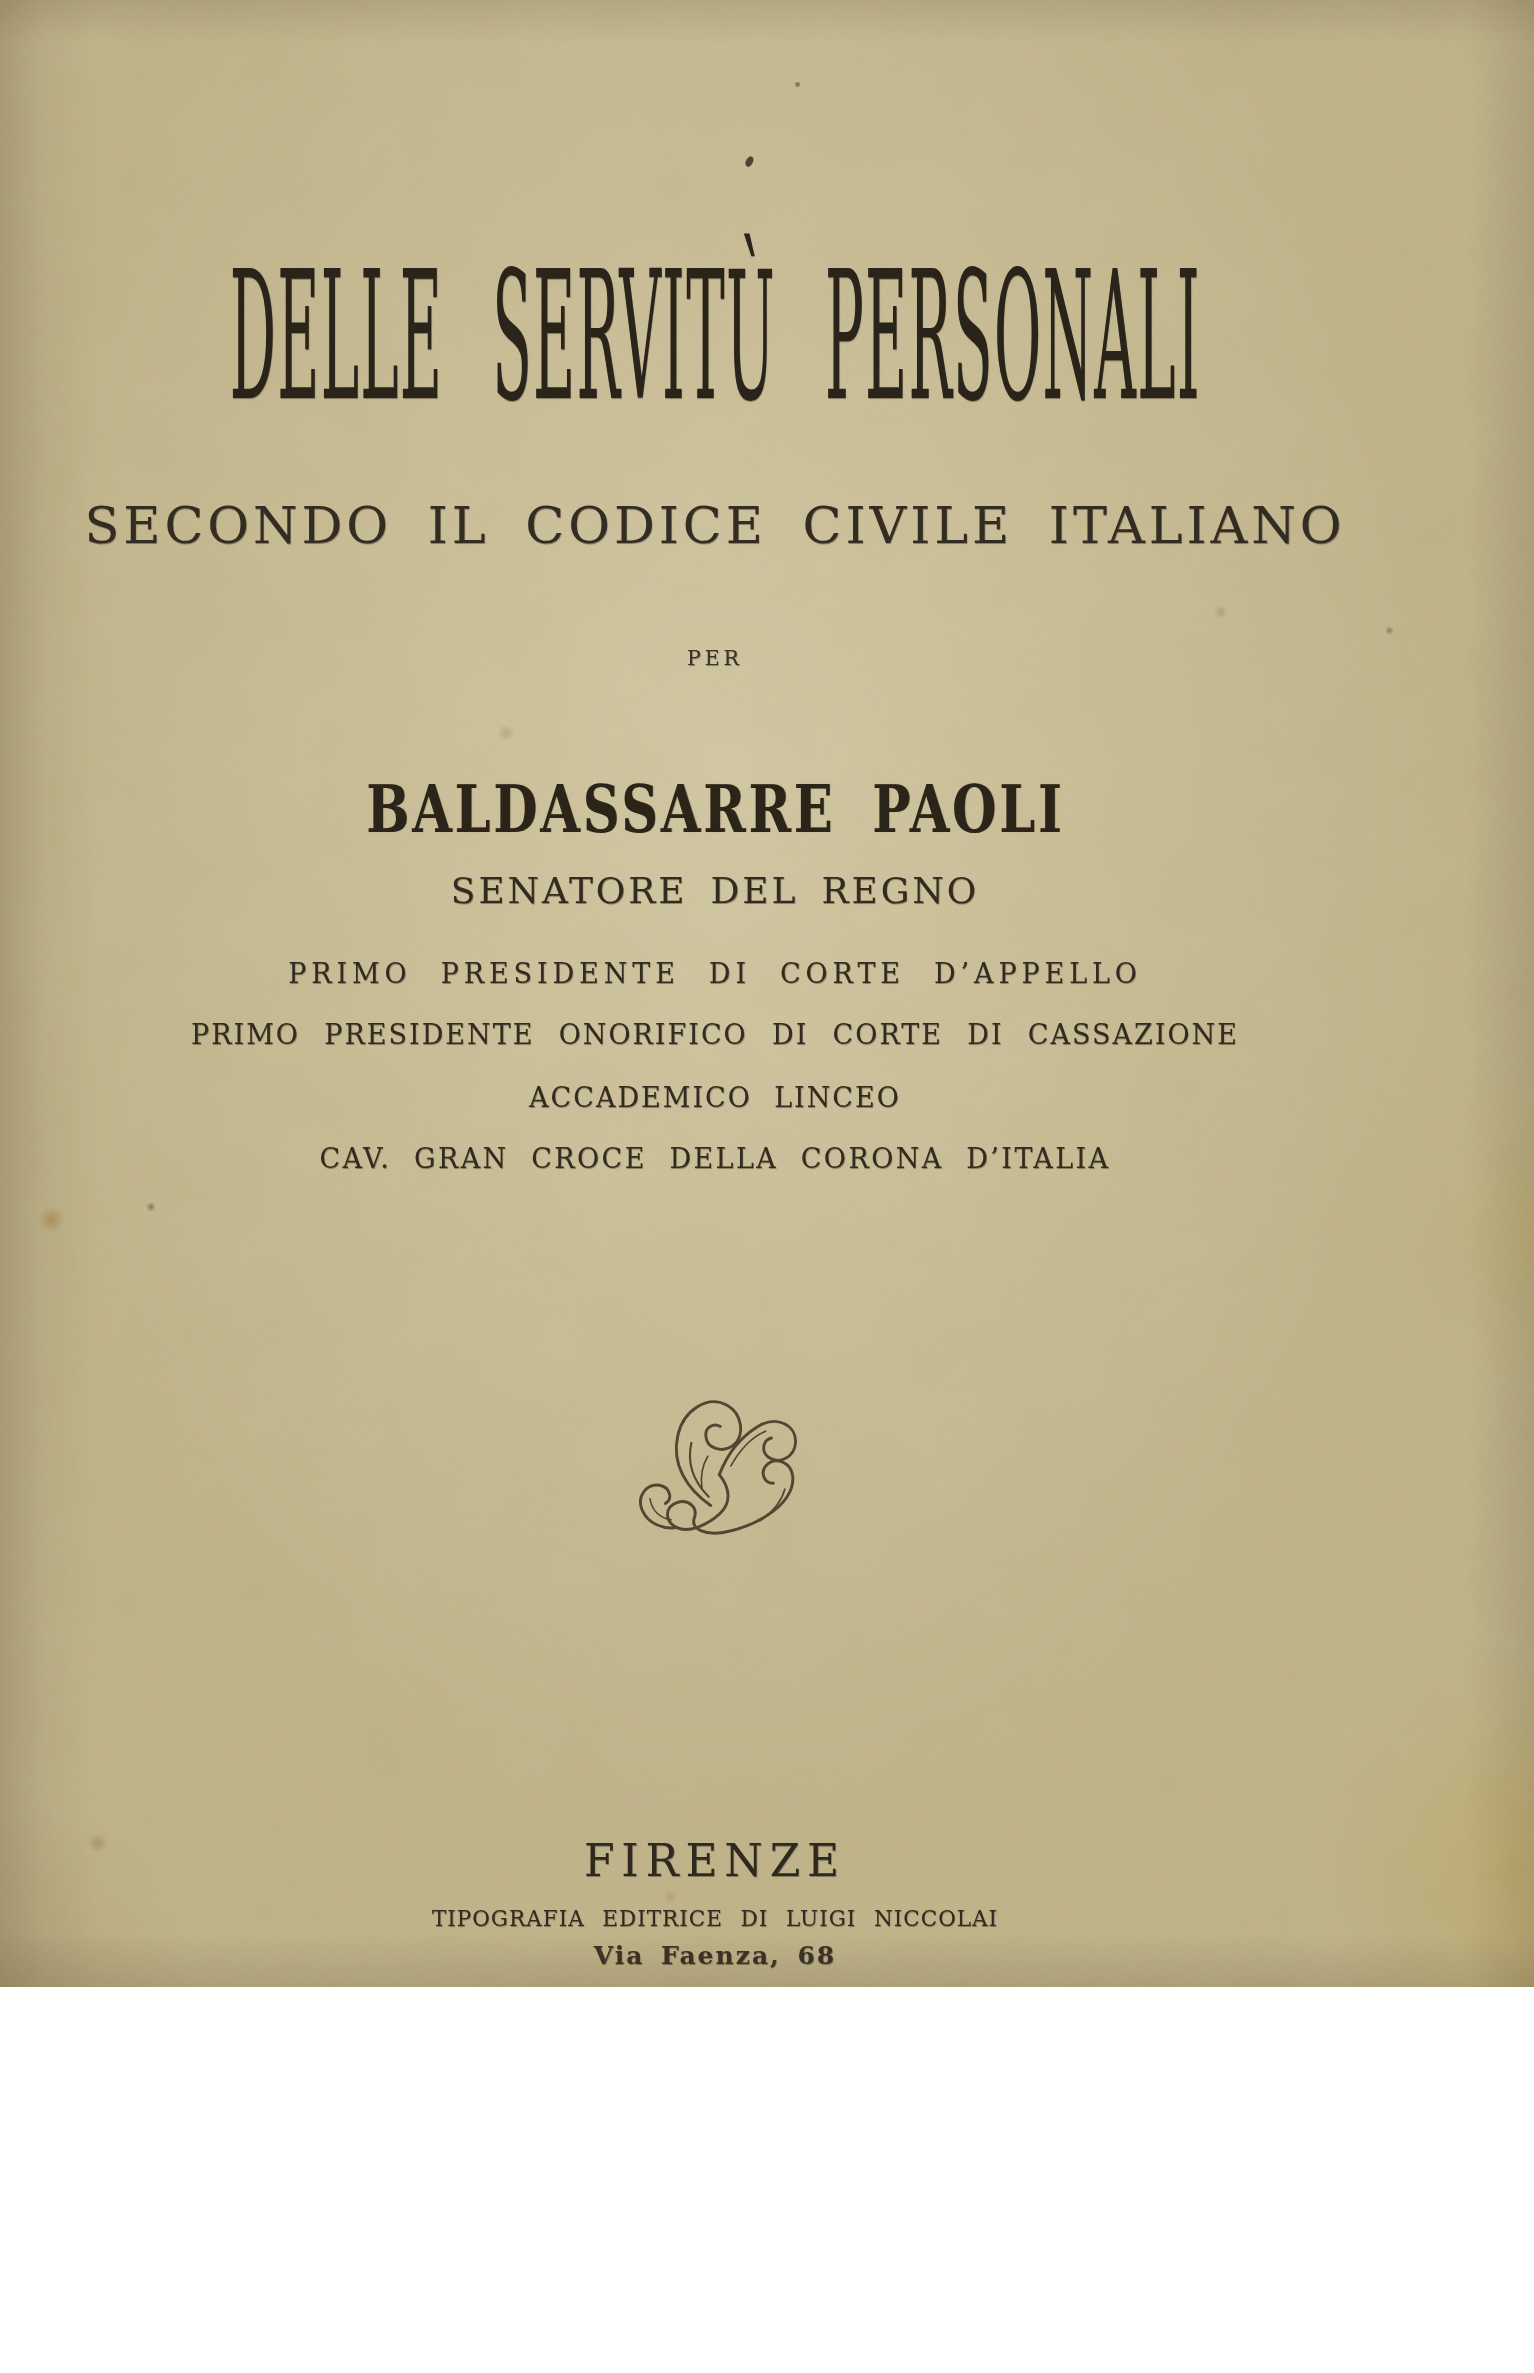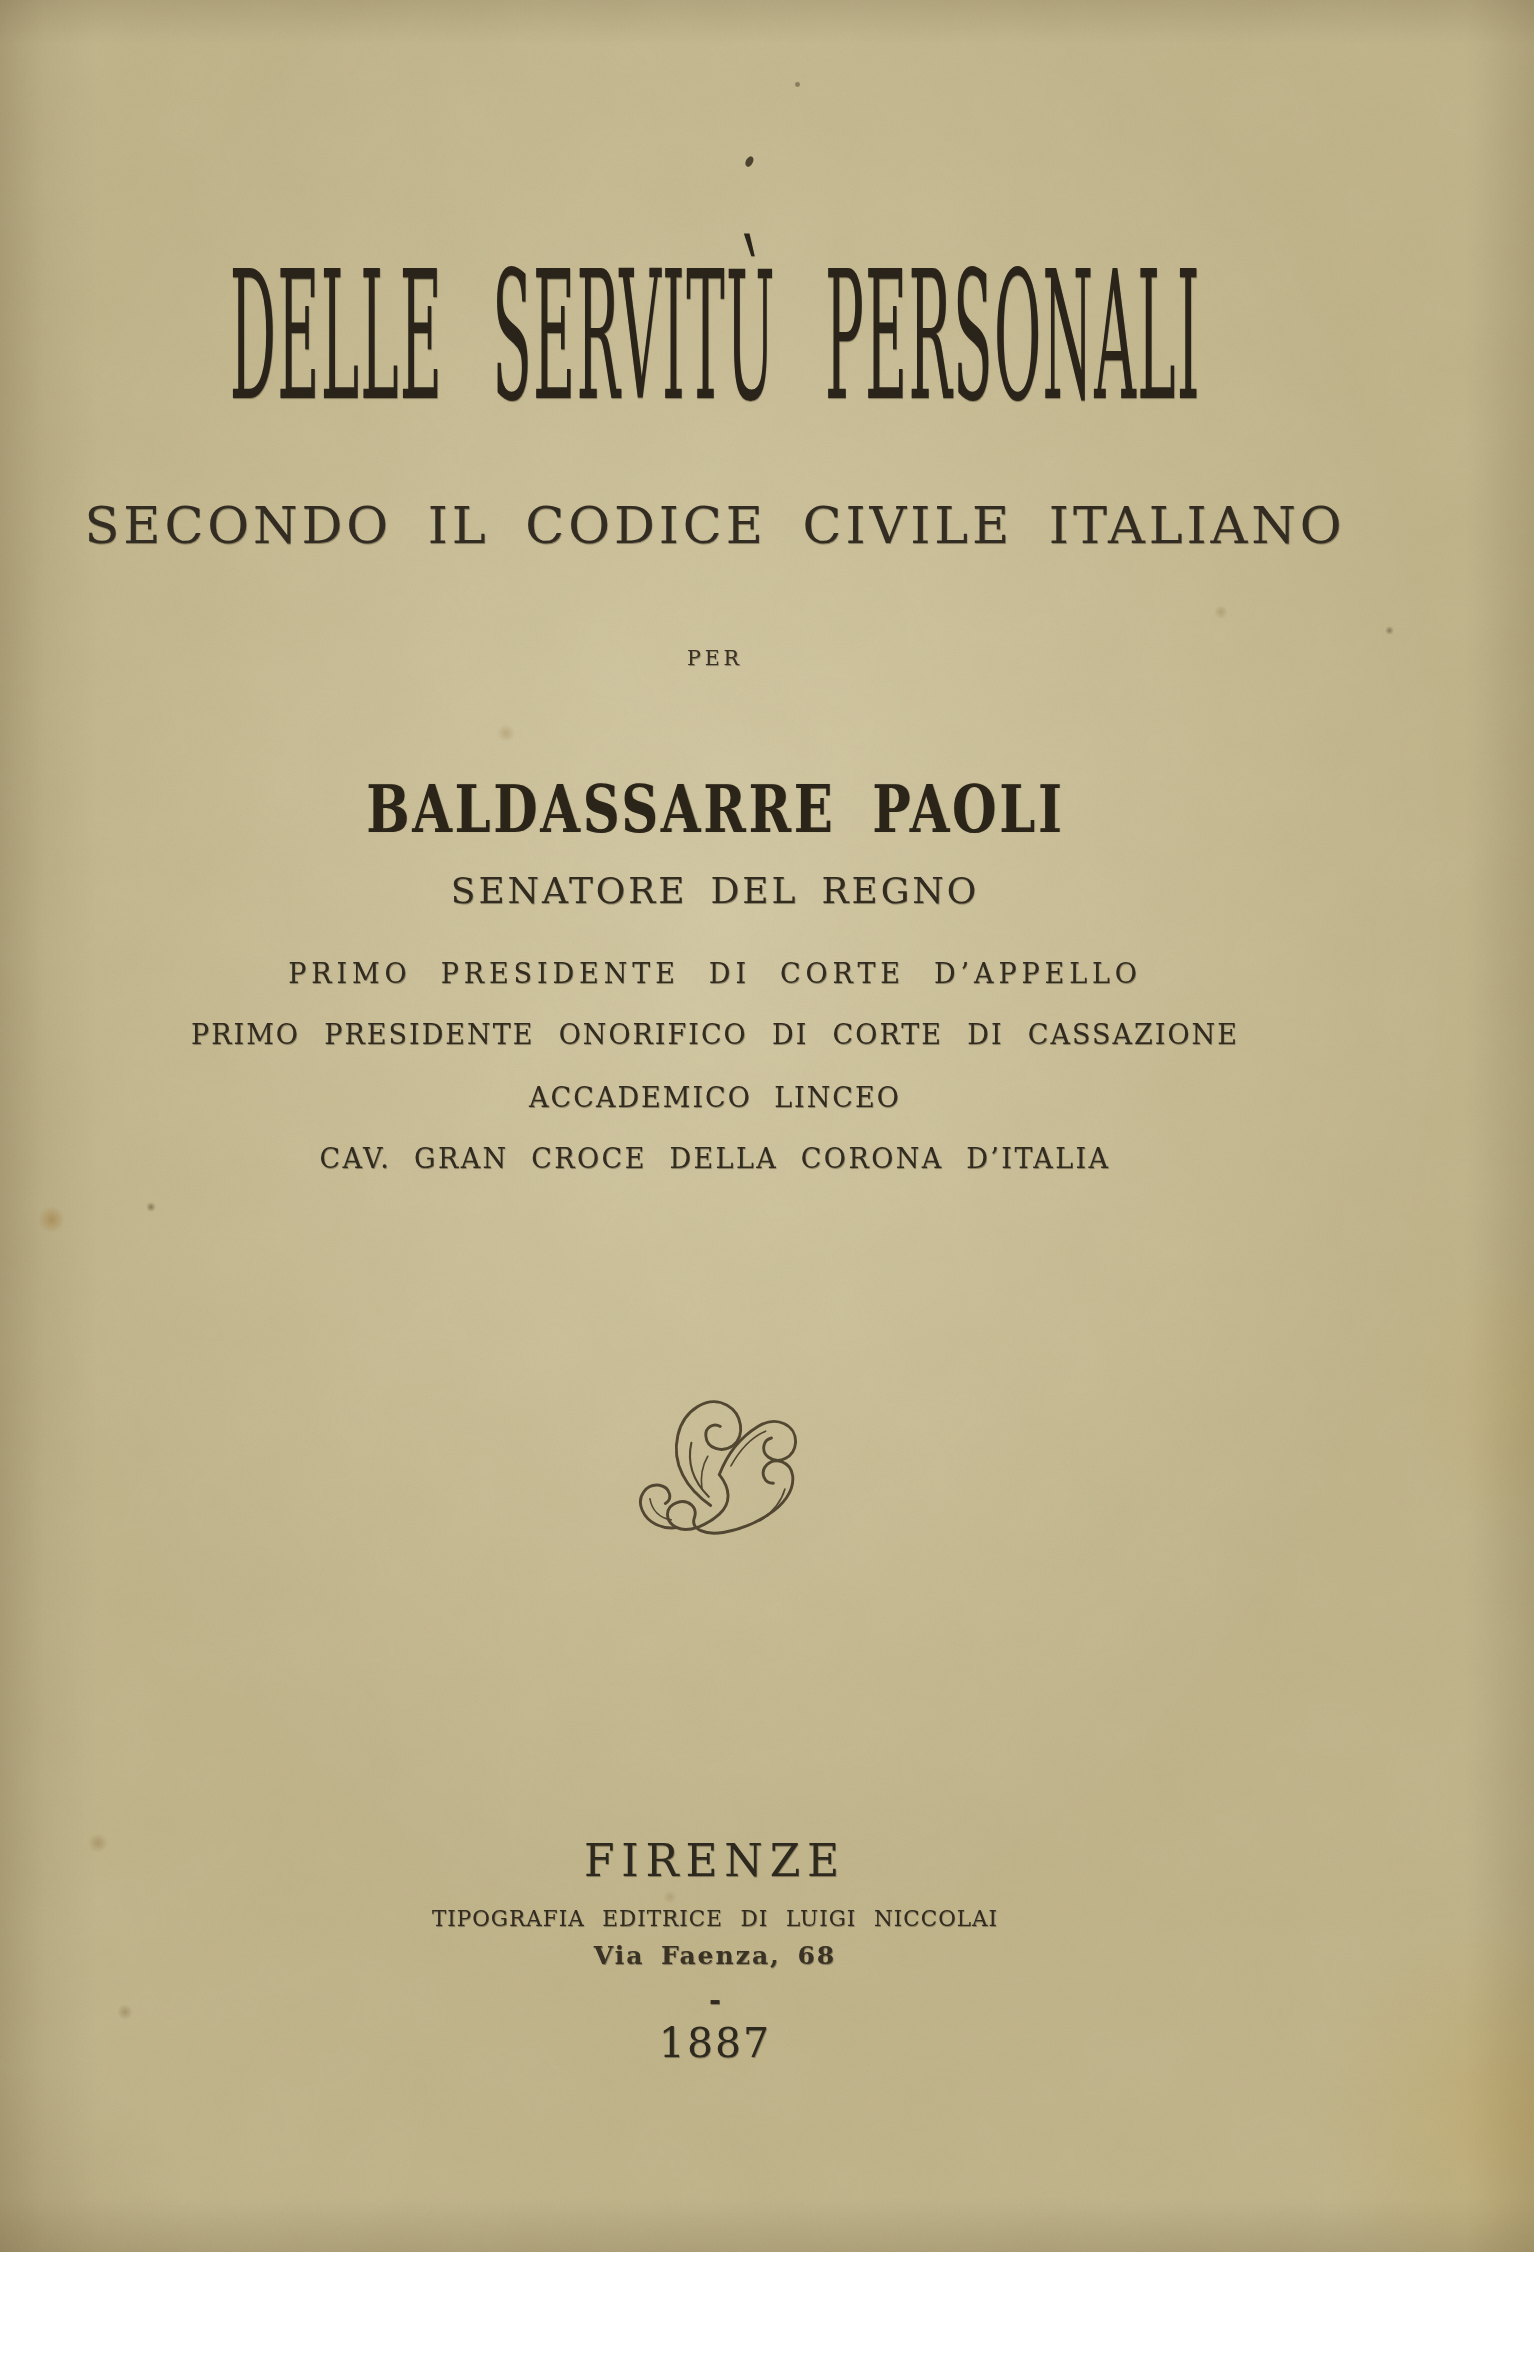--- a/index.html
+++ b/index.html
@@ -1,21 +1,21 @@
 <!DOCTYPE html>
 <html><head>
 <meta charset="utf-8">
 <style>
   html,body{margin:0;padding:0;}
   body{
     width:1534px;height:2374px;overflow:hidden;
     font-family:"DejaVu Serif","Liberation Serif",serif;
   }
   #scan-page{
-    position:relative;width:1534px;height:2252px;overflow:hidden;
+    position:relative;width:1534px;height:1987px;overflow:hidden;
     background-color:#c4b88f;
     background-image:
       radial-gradient(ellipse 1024px 1463px at 47% 40%, rgba(255,251,228,0.30), rgba(255,251,228,0) 72%),
       radial-gradient(circle 293px at 99% 94%, rgba(186,146,42,0.22), rgba(186,146,42,0) 70%),
       radial-gradient(circle 215px at 101% 62%, rgba(186,150,52,0.14), rgba(186,150,52,0) 72%),
       radial-gradient(circle 234px at 2% 99%, rgba(120,98,55,0.14), rgba(120,98,55,0) 70%),
       linear-gradient(90deg, rgba(88,72,42,0.22) 0px, rgba(88,72,42,0.07) 44px, rgba(88,72,42,0) 98px),
       linear-gradient(270deg, rgba(88,72,42,0.18) 0px, rgba(88,72,42,0) 68px),
       linear-gradient(180deg, rgba(88,72,42,0.16) 0px, rgba(88,72,42,0) 44px),
       linear-gradient(0deg, rgba(88,72,42,0.18) 0px, rgba(88,72,42,0) 54px);

